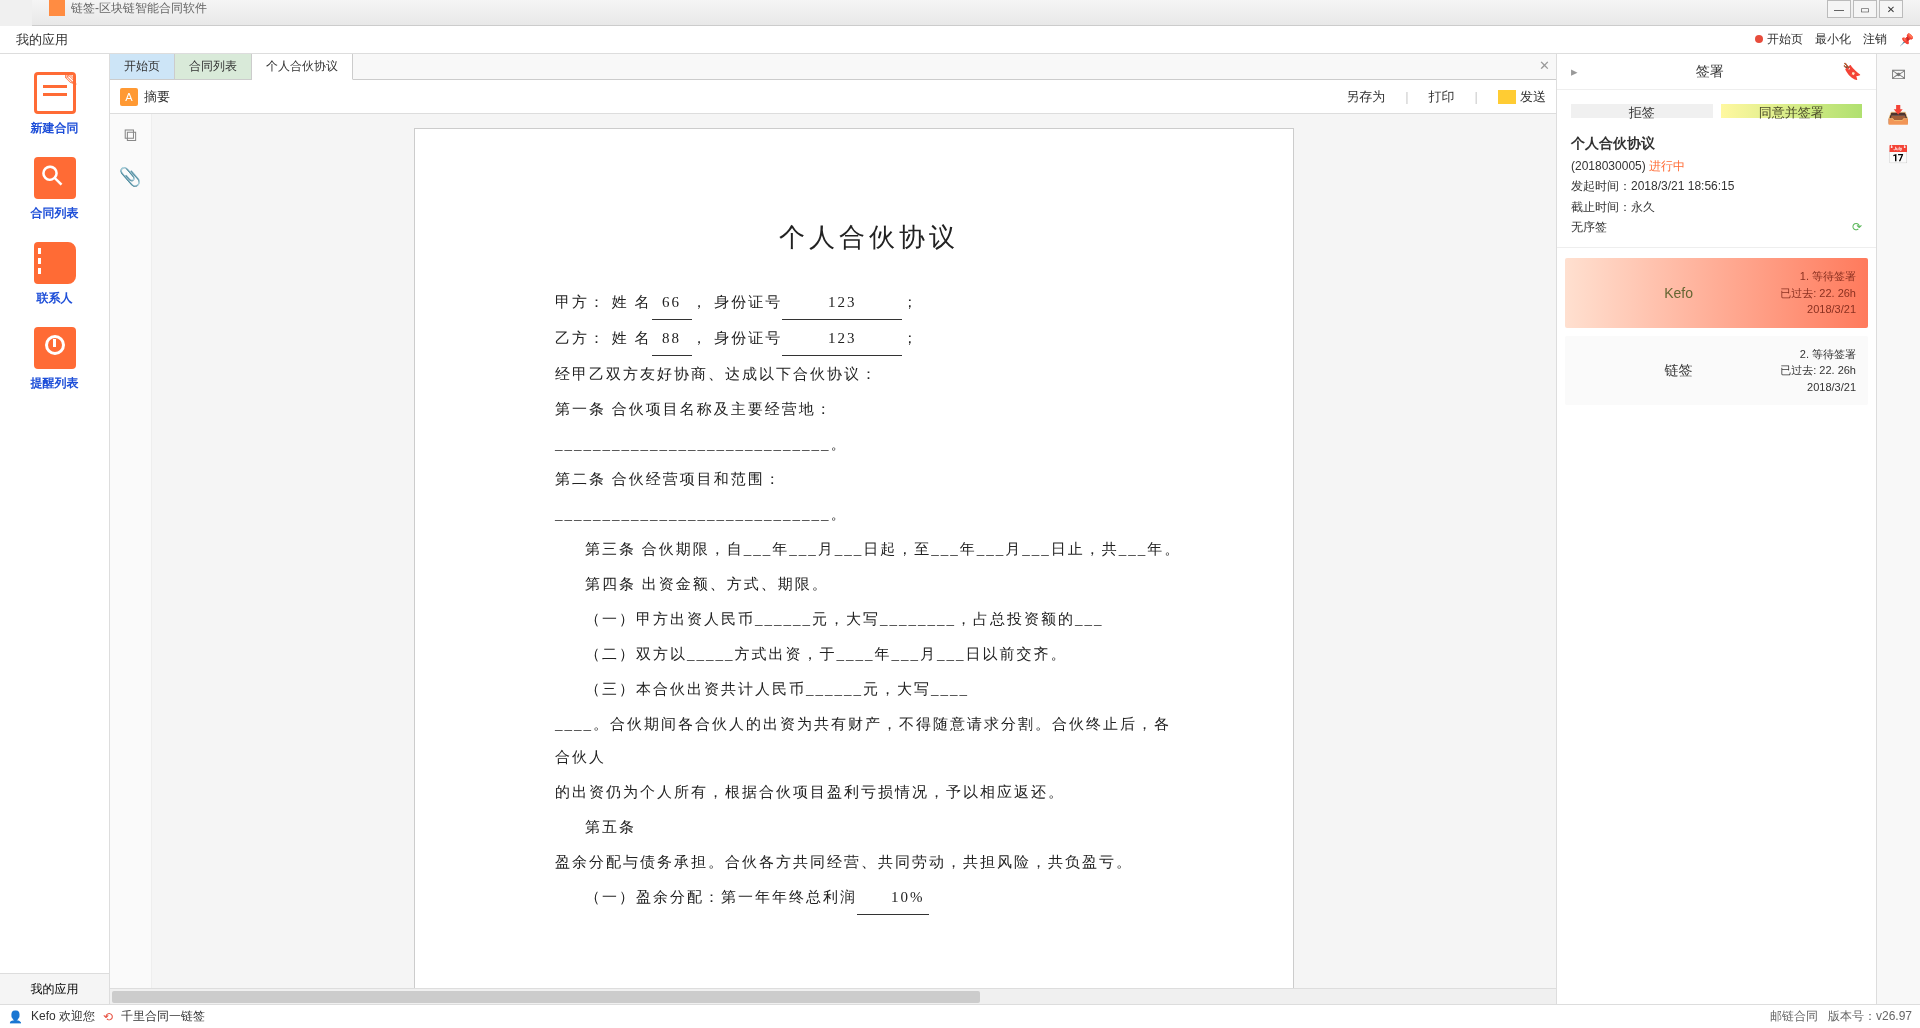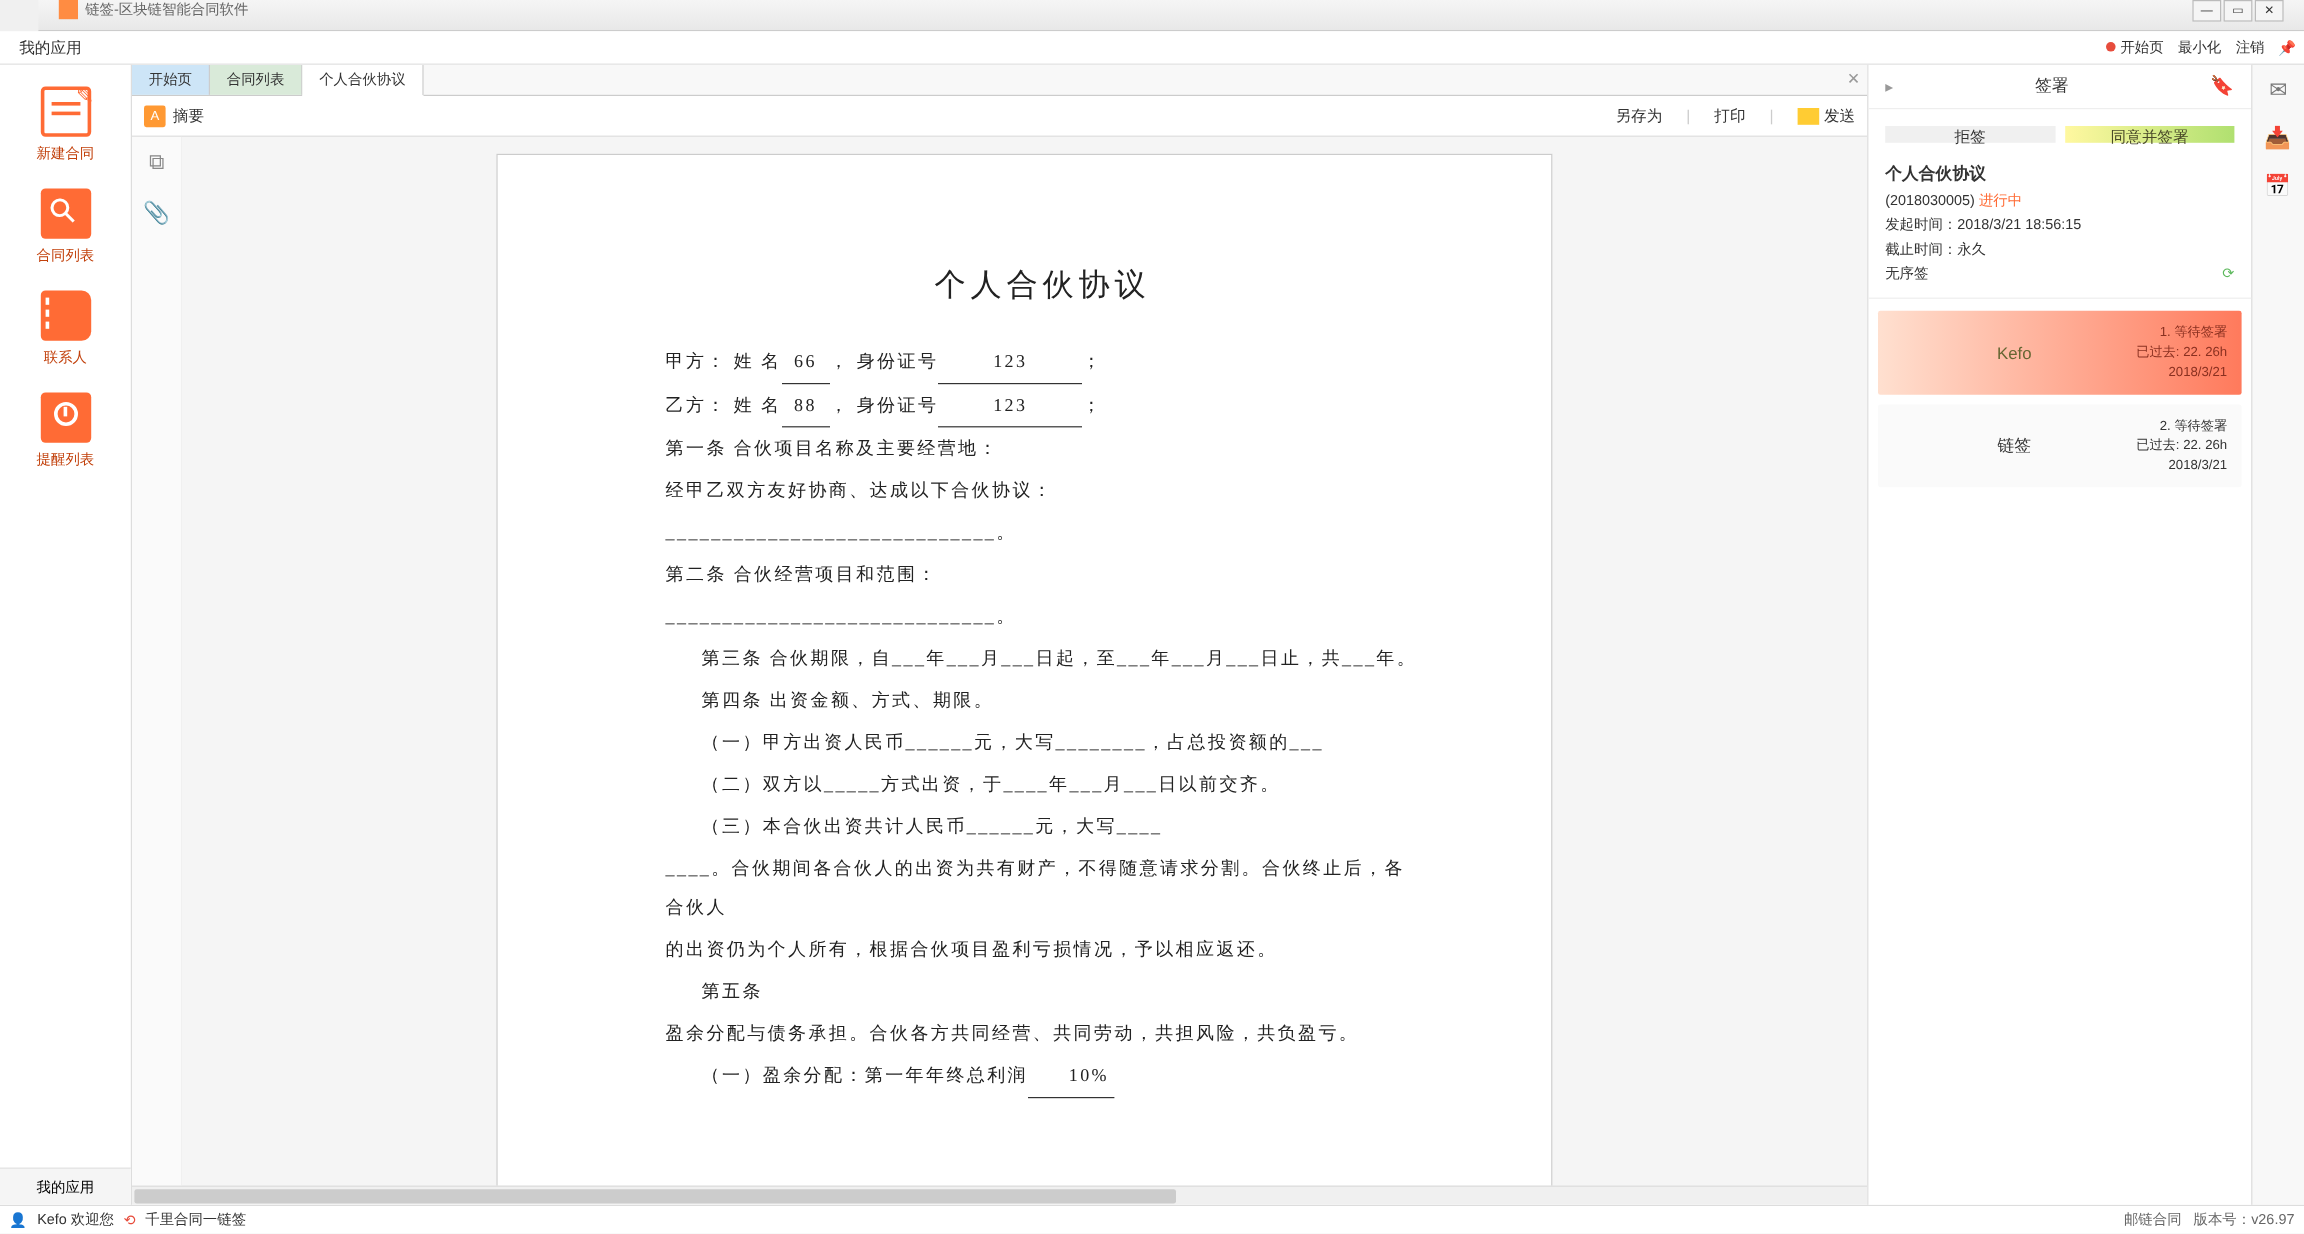--- a/index.html
+++ b/index.html
@@ -19,21 +19,21 @@
 .menubar .menu-item { padding: 4px 10px; cursor: pointer; }
 .red-dot { width: 8px; height: 8px; background: #e74c3c; border-radius: 50%; display: inline-block; margin-right: 4px; }
 
 
 .main { display: flex; height: calc(100vh - 26px - 28px - 24px); }
 
 
 .sidebar { width: 110px; background: #fff; border-right: 1px solid #ddd; padding-top: 8px; display: flex; flex-direction: column; align-items: center; }
 .side-item { width: 80px; display: flex; flex-direction: column; align-items: center; padding: 10px 0; cursor: pointer; }
 .side-icon { width: 42px; height: 42px; display: flex; align-items: center; justify-content: center; margin-bottom: 6px; }
-.side-item span.lbl { font-size: 12px; color: #c2410c; }
+.side-item span.lbl { font-size: 12px; color: #1d4ed8; font-weight: bold; }
 .icon-new { border: 3px solid #ff6b35; border-radius: 4px; position: relative; }
 .icon-new::after { content: ''; position: absolute; width: 24px; height: 3px; background: #ff6b35; top: 10px; left: 6px; box-shadow: 0 8px 0 #ff6b35; }
 .icon-new::before { content: '✎'; position: absolute; top: -6px; right: -6px; color: #ff6b35; font-size: 18px; }
 .icon-search { background: #ff6b35; border-radius: 4px; position: relative; }
 .icon-search::after { content: '⚲'; color: #fff; font-size: 28px; position: absolute; top: 2px; left: 8px; transform: rotate(-45deg); }
 .icon-contacts { background: #ff6b35; border-radius: 4px 8px 8px 4px; position: relative; }
 .icon-contacts::before { content: ''; position: absolute; left: 4px; top: 6px; width: 3px; height: 6px; background: #fff; box-shadow: 0 10px 0 #fff, 0 20px 0 #fff; }
 .icon-remind { background: #ff6b35; border-radius: 4px; position: relative; }
 .icon-remind::after { content: ''; position: absolute; width: 14px; height: 14px; border: 3px solid #fff; border-radius: 50%; top: 8px; left: 11px; }
 .icon-remind::before { content: ''; position: absolute; width: 3px; height: 8px; background: #fff; top: 12px; left: 19px; }
@@ -190,22 +190,22 @@
           <div class="line">
             <span>甲方：</span>
             <span>姓 名</span><span class="u">66</span>，
             <span>身份证号</span><span class="u w">123</span>；
           </div>
           <div class="line">
             <span>乙方：</span>
             <span>姓 名</span><span class="u">88</span>，
             <span>身份证号</span><span class="u w">123</span>；
           </div>
+          <div class="line">经甲乙双方友好协商、达成以下合伙协议：</div>
           <div class="line">第一条 合伙项目名称及主要经营地：</div>
-          <div class="line">经甲乙双方友好协商、达成以下合伙协议：</div>
           <div class="line">_____________________________。</div>
           <div class="line">第二条 合伙经营项目和范围：</div>
           <div class="line">_____________________________。</div>
           <div class="line indent">第三条 合伙期限，自___年___月___日起，至___年___月___日止，共___年。</div>
           <div class="line indent">第四条 出资金额、方式、期限。</div>
           <div class="line indent">（一）甲方出资人民币______元，大写________，占总投资额的___</div>
           <div class="line indent">（二）双方以_____方式出资，于____年___月___日以前交齐。</div>
           <div class="line indent">（三）本合伙出资共计人民币______元，大写____</div>
           <div class="line">____。合伙期间各合伙人的出资为共有财产，不得随意请求分割。合伙终止后，各合伙人</div>
           <div class="line">的出资仍为个人所有，根据合伙项目盈利亏损情况，予以相应返还。</div>

